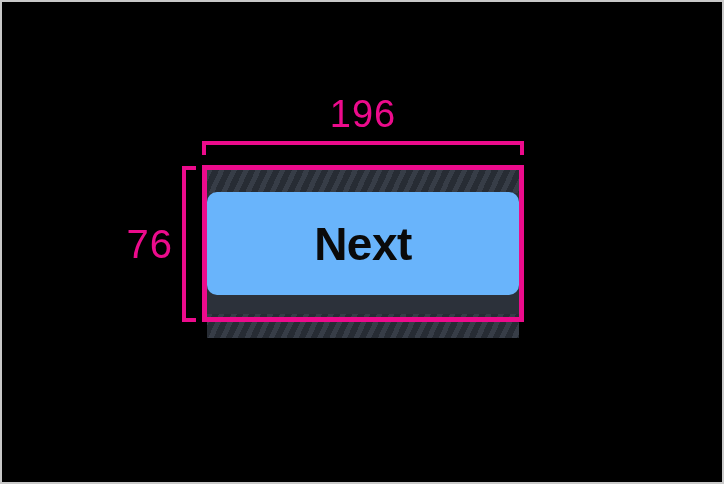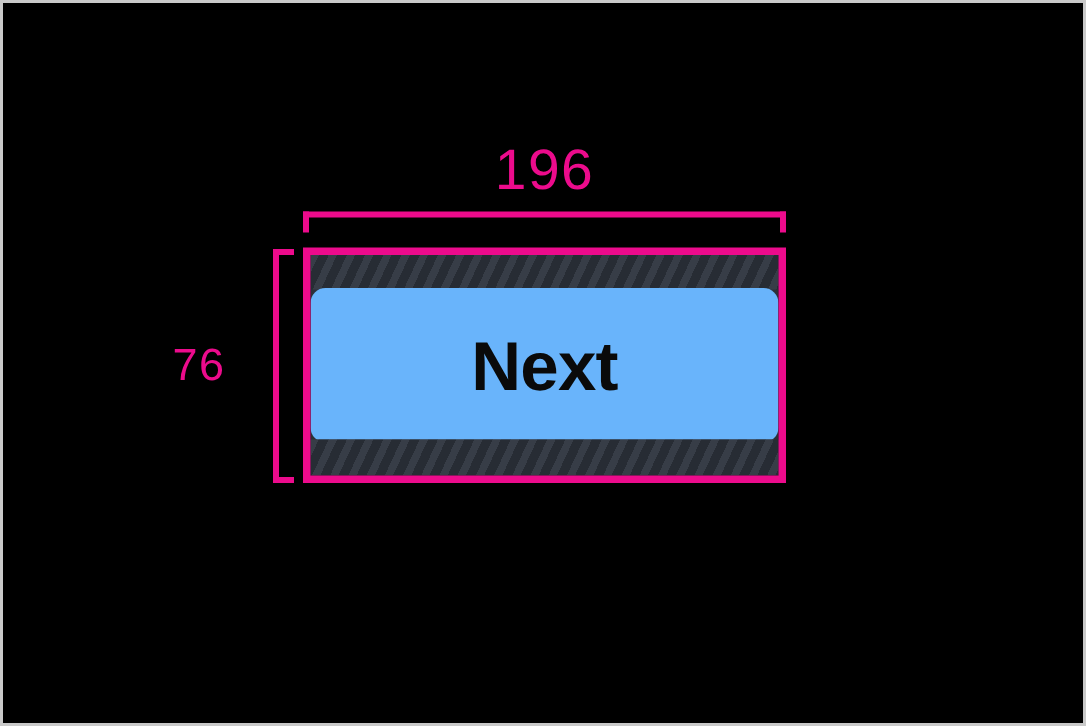--- a/index.html
+++ b/index.html
@@ -44,21 +44,21 @@
     background: transparent;
     z-index: 5;
   }
 
   
   #button-assembly {
     position: absolute;
     left: 205px;
     top: 168px;
     width: 312px;
-    height: 147px;
+    height: 168px;
     box-sizing: border-box;
     background: #2c313a;
     overflow: hidden;
     z-index: 3;
   }
 
   .hatch-band {
     position: absolute;
     left: 0;
     width: 100%;
@@ -136,26 +136,27 @@
     width: 14px;
     height: 156px;
     box-sizing: border-box;
     border-left: 4px solid #ec0b8c;
     border-top: 4px solid #ec0b8c;
     border-bottom: 4px solid #ec0b8c;
     z-index: 6;
   }
   #height-label {
     position: absolute;
-    left: 113px;
+    left: 99px;
     top: 220px;
     width: 72px;
+    text-align: right;
     color: #ec0b8c;
     font-family: "Liberation Sans", sans-serif;
-    font-size: 30px;
+    font-size: 40px;
     line-height: 44px;
     letter-spacing: 1px;
     z-index: 6;
   }
 </style>
 </head>
 <body>
 
 <div id="canvas">
 

